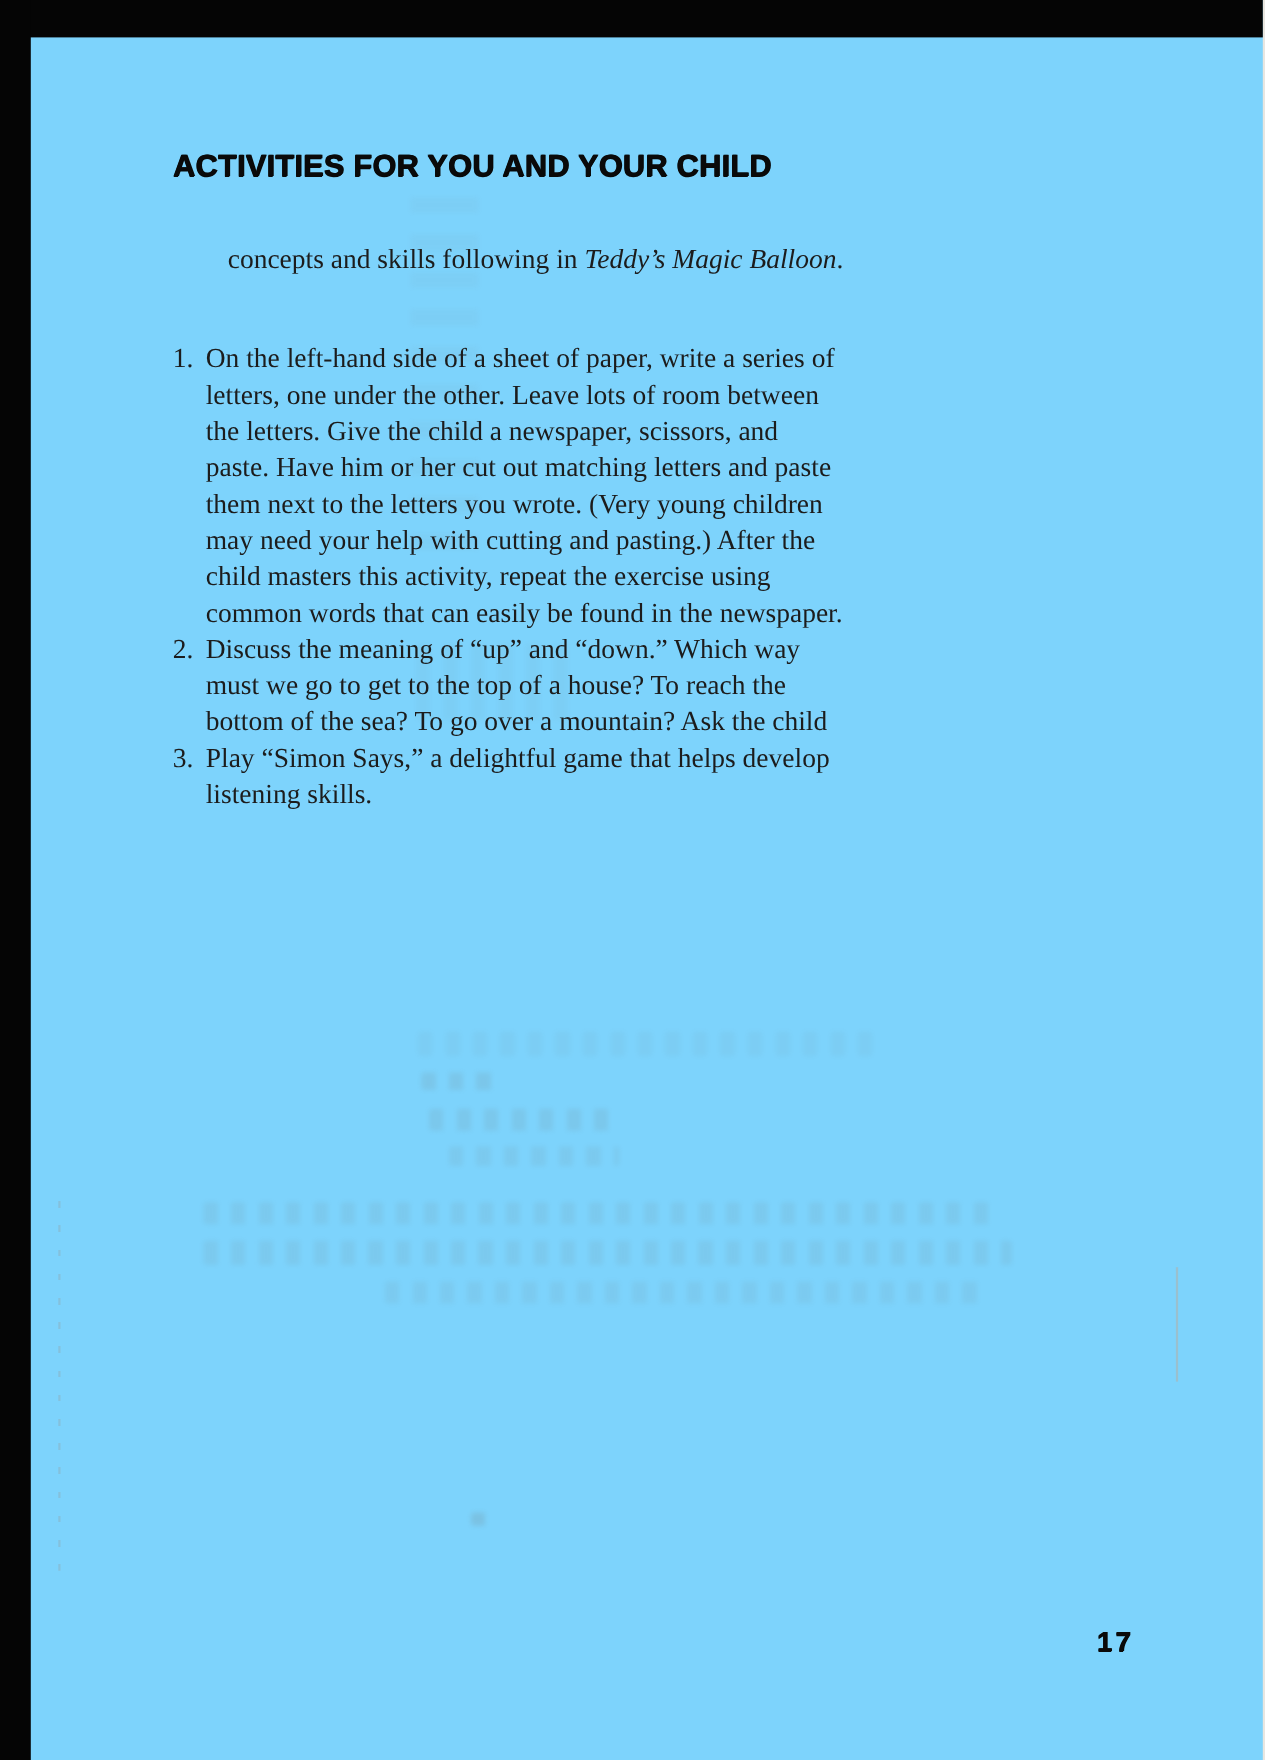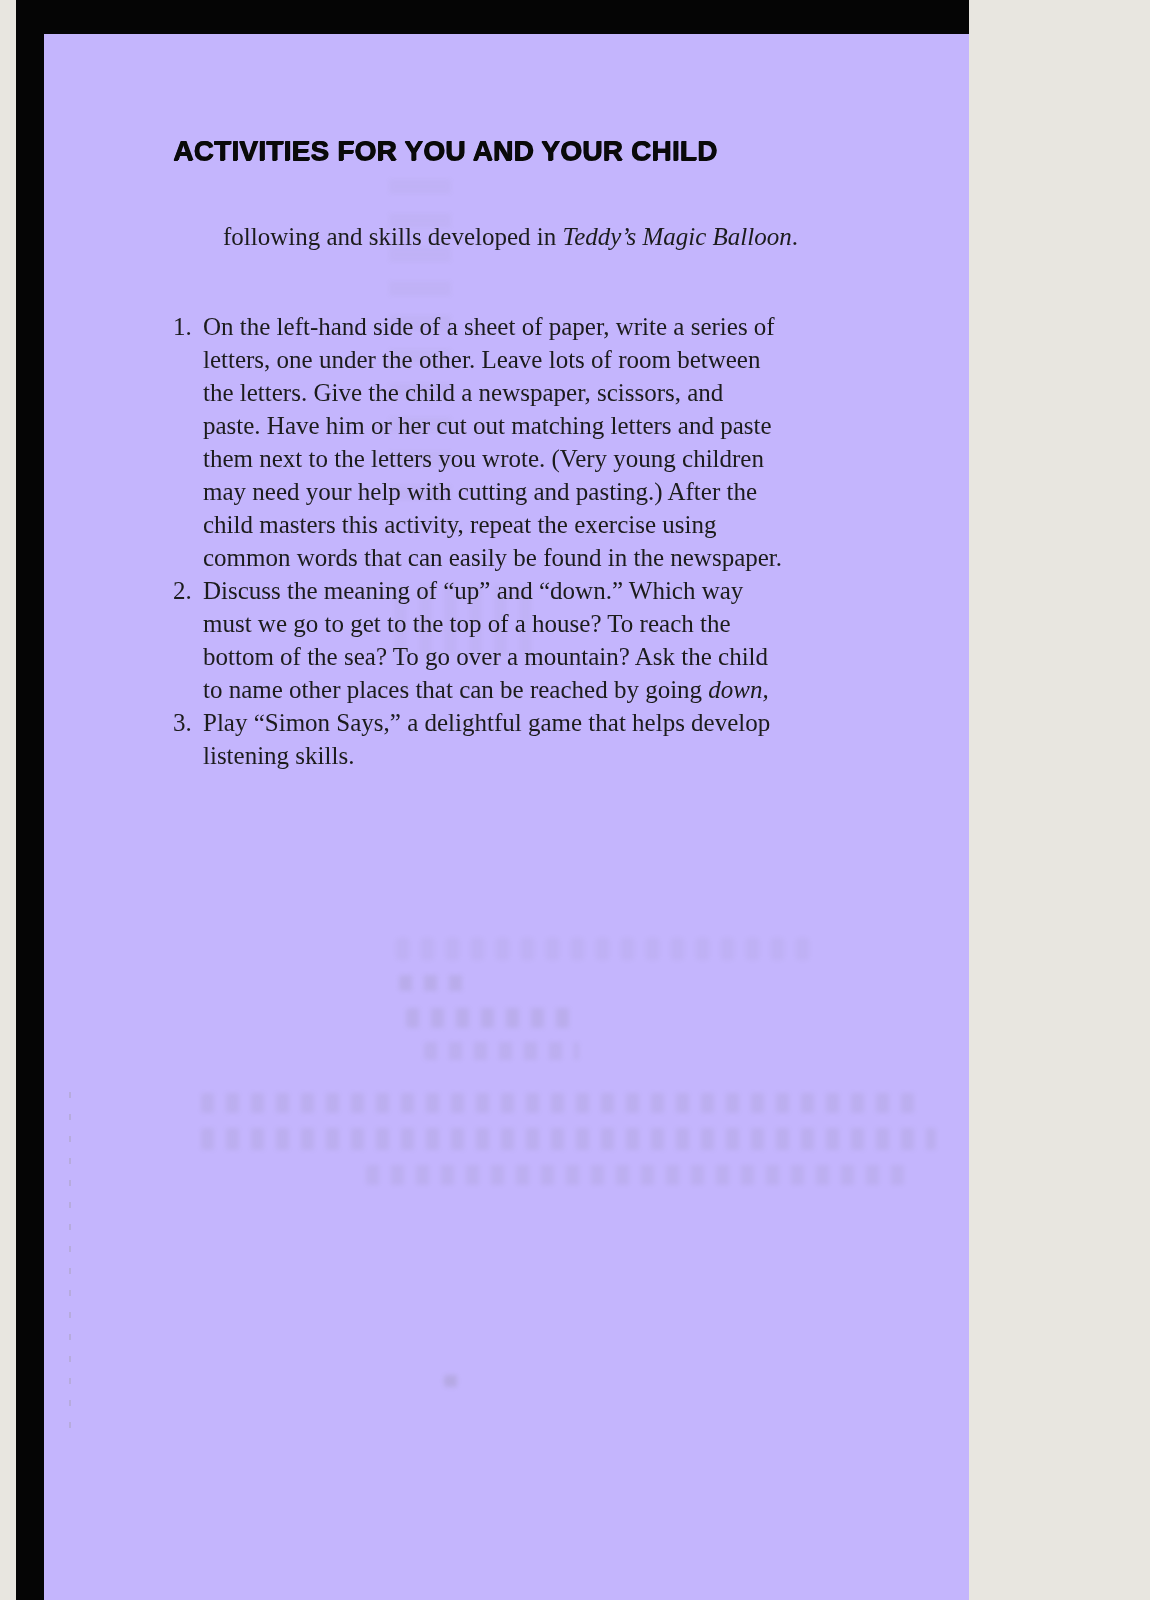--- a/index.html
+++ b/index.html
@@ -1,25 +1,24 @@
 <!DOCTYPE html>
 <html><head>
 <meta charset="utf-8">
 <style>
   html,body { margin:0; padding:0; }
   body { background:#e8e6e0; }
 
   .sheet {
     position:relative;
-    width:953px; height:1600px;
-    background:#c4b5fd;
+    width:1148px; height:1600px;
+    background:#7dd3fc;
     overflow:hidden;
     font-family:"Liberation Serif","DejaVu Serif",serif;
     color:#1c1c1c;
-    margin-left:16px;
   }
 
   
   .edge-top  { position:absolute; left:0; top:0; width:1150px; height:34px; background:#050505; }
   .edge-left { position:absolute; left:0; top:0; width:28px; height:1600px; background:#050505; }
 
   .content { position:absolute; left:157px; top:134px; width:810px; }
 
   .heading {
     margin:0 0 19px 0;
@@ -94,21 +93,21 @@
     <div class="vline" style="left:1069px; top:1152px; height:104px;"></div>
     <div class="vdots" style="left:53px; top:1078px; height:350px;"></div>
   </div>
 
   <div class="content">
 
     <h1 class="heading">ACTIVITIES FOR YOU AND YOUR CHILD</h1>
 
     <div class="intro">
       <div class="line">
-        <span>following and skills developed in </span><em>Teddy’s Magic Balloon</em><span>.</span>
+        <span>concepts and skills following in </span><em>Teddy’s Magic Balloon</em><span>.</span>
       </div>
     </div>
 
     <div class="list">
 
       <div class="li">
         <div class="num">1.</div>
         <div class="txt preline">On the left-hand side of a sheet of paper, write a series of
 letters, one under the other. Leave lots of room between
 the letters. Give the child a newspaper, scissors, and
@@ -118,21 +117,20 @@
 child masters this activity, repeat the exercise using
 common words that can easily be found in the newspaper.</div>
       </div>
 
       <div class="li">
         <div class="num">2.</div>
         <div class="txt">
           <div class="preline">Discuss the meaning of “up” and “down.” Which way
 must we go to get to the top of a house? To reach the
 bottom of the sea? To go over a mountain? Ask the child</div>
-          <div class="prewrap"><span>to name other places that can be reached by going </span><em>down,</em></div>
         </div>
       </div>
 
       <div class="li">
         <div class="num">3.</div>
         <div class="txt preline">Play “Simon Says,” a delightful game that helps develop
 listening skills.</div>
       </div>
 
     </div>

